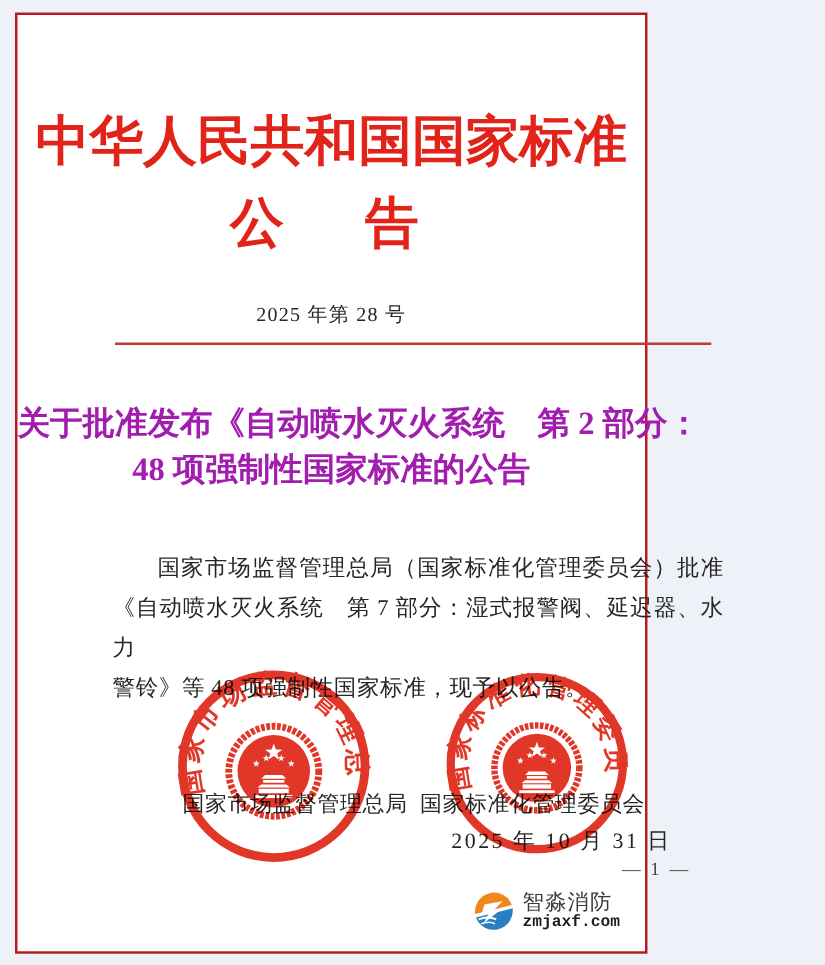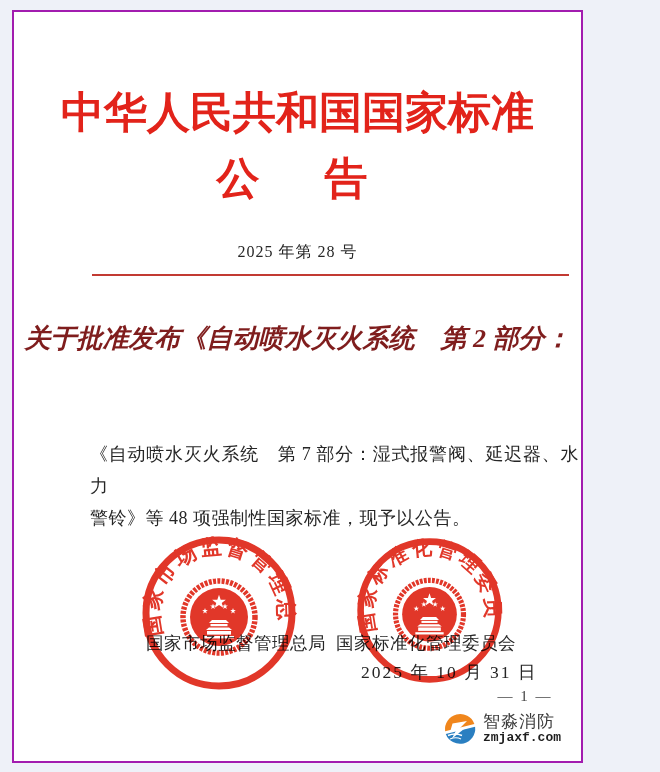--- a/index.html
+++ b/index.html
@@ -13,23 +13,23 @@
   html,body{width:660px;height:772px;}
   body{
     background:var(--outer-bg);
     font-family:"Liberation Serif","DejaVu Serif",serif;
     position:relative;
     overflow:hidden;
   }
   .page{
     position:absolute;
     left:12px; top:10px;
-    width:571px; height:753px;
+    width:506px; height:753px;
     background:#ffffff;
-    border:2px solid #a21caf;
+    border:2px solid #b91c1c;
     padding-left:16px;
   }
   .abs{position:absolute;}
 
   .title1{
     top:72px; left:0; width:100%;
     text-align:center;
     color:var(--title-red);
     font-size:43px; font-weight:bold;
     letter-spacing:0px;
@@ -51,25 +51,24 @@
     letter-spacing:1px;
   }
   .red-rule{
     top:262px; left:78px;
     width:477px; height:2px;
     background:var(--rule-red);
   }
   .heading{
     top:308px; left:0; width:100%;
     text-align:center;
-    color:#7f1d1d;
+    color:#a21caf;
     font-size:26px; font-weight:bold;
     line-height:37px;
     white-space:nowrap;
-    font-style:italic;
   }
   .body-para{
     top:426px; left:76px; width:489px;
     color:var(--ink);
     font-size:18px;
     line-height:32px;
     letter-spacing:0.5px;
   }
   .body-line{white-space:nowrap;}
   .body-line.just{text-align:justify; text-align-last:justify; white-space:normal;}
@@ -106,23 +105,25 @@
 
   <div class="abs title1">中华人民共和国国家标准</div>
   <div class="abs title2">公　告</div>
 
   <div class="abs doc-no">2025 年第 28 号</div>
 
   <div class="abs red-rule"></div>
 
   <div class="abs heading">
     <div>关于批准发布《自动喷水灭火系统　第 2 部分：</div>
+    <div>48 项强制性国家标准的公告</div>
   </div>
 
   <div class="abs body-para">
+    <div class="body-line just indent">国家市场监督管理总局（国家标准化管理委员会）批准</div>
     <div class="body-line just">《自动喷水灭火系统　第 7 部分：湿式报警阀、延迟器、水力</div>
     <div class="body-line">警铃》等 48 项强制性国家标准，现予以公告。</div>
   </div>
 
   <div class="abs issuer-1">国家市场监督管理总局</div>
   <div class="abs issuer-2">国家标准化管理委员会</div>
   <div class="abs pub-date">2025 年 10 月 31 日</div>
   <div class="abs page-no">— 1 —</div>
 
   <svg class="seal seal-left" viewBox="0 0 160 160">

